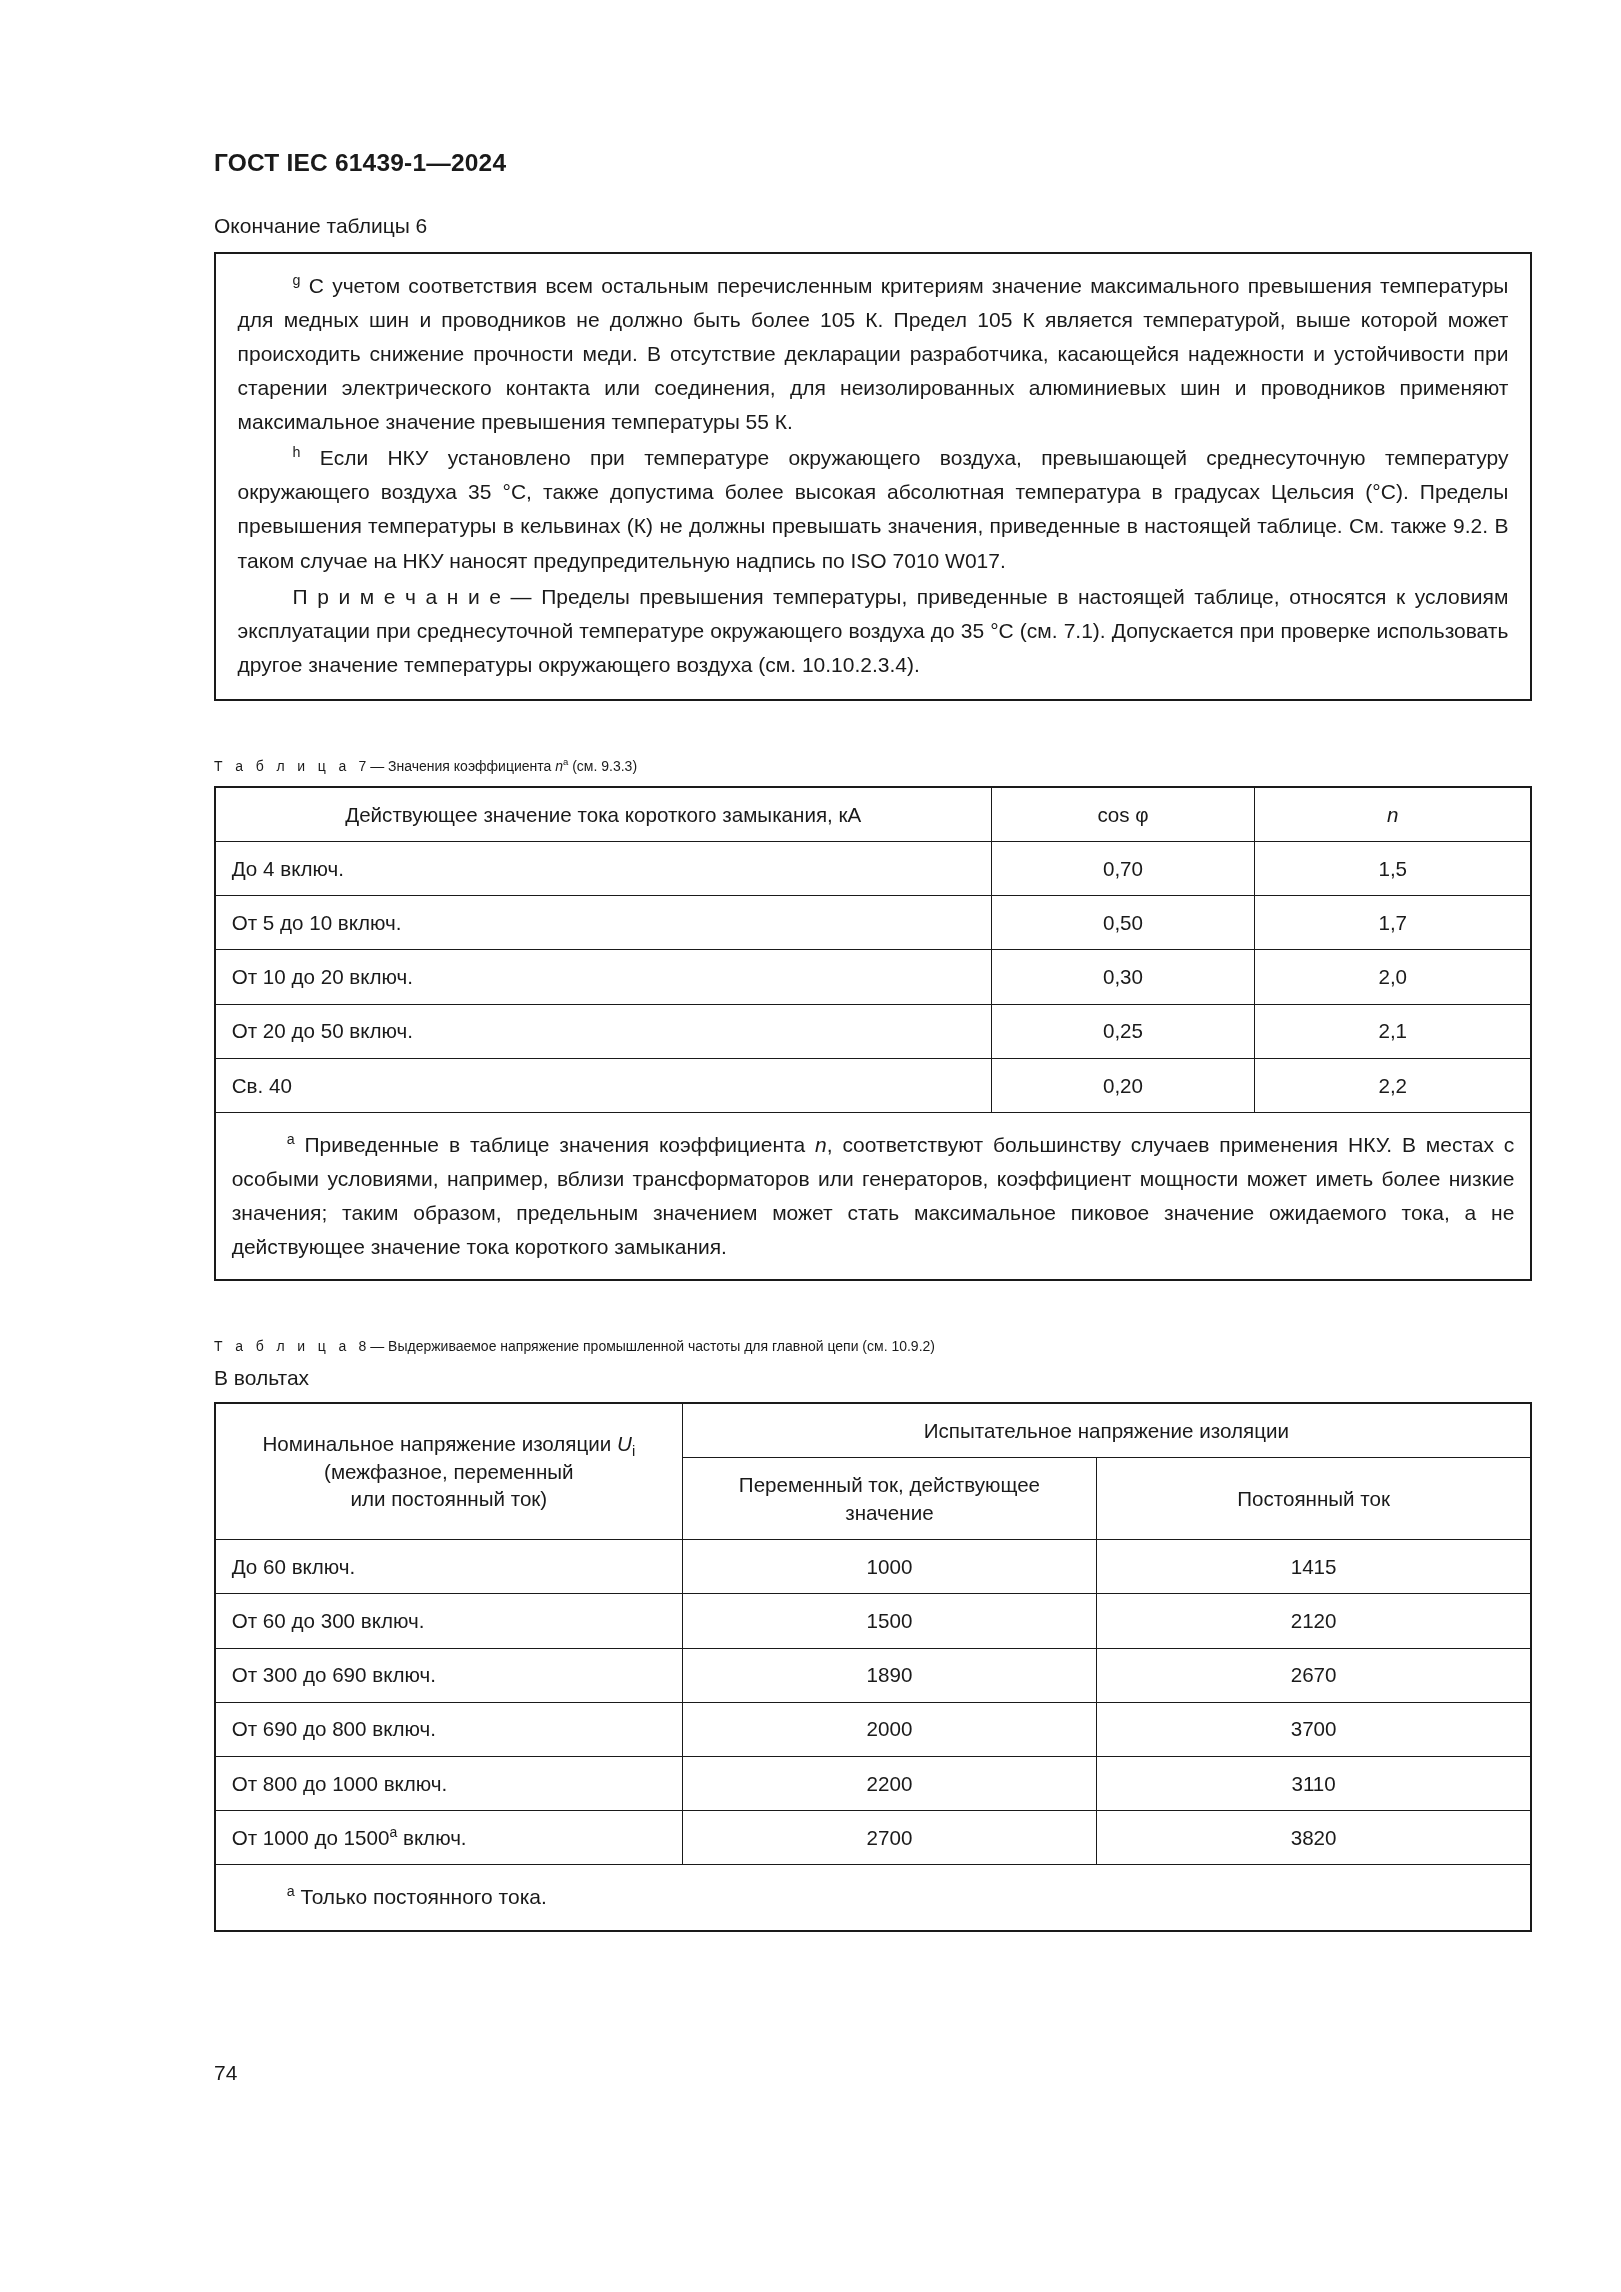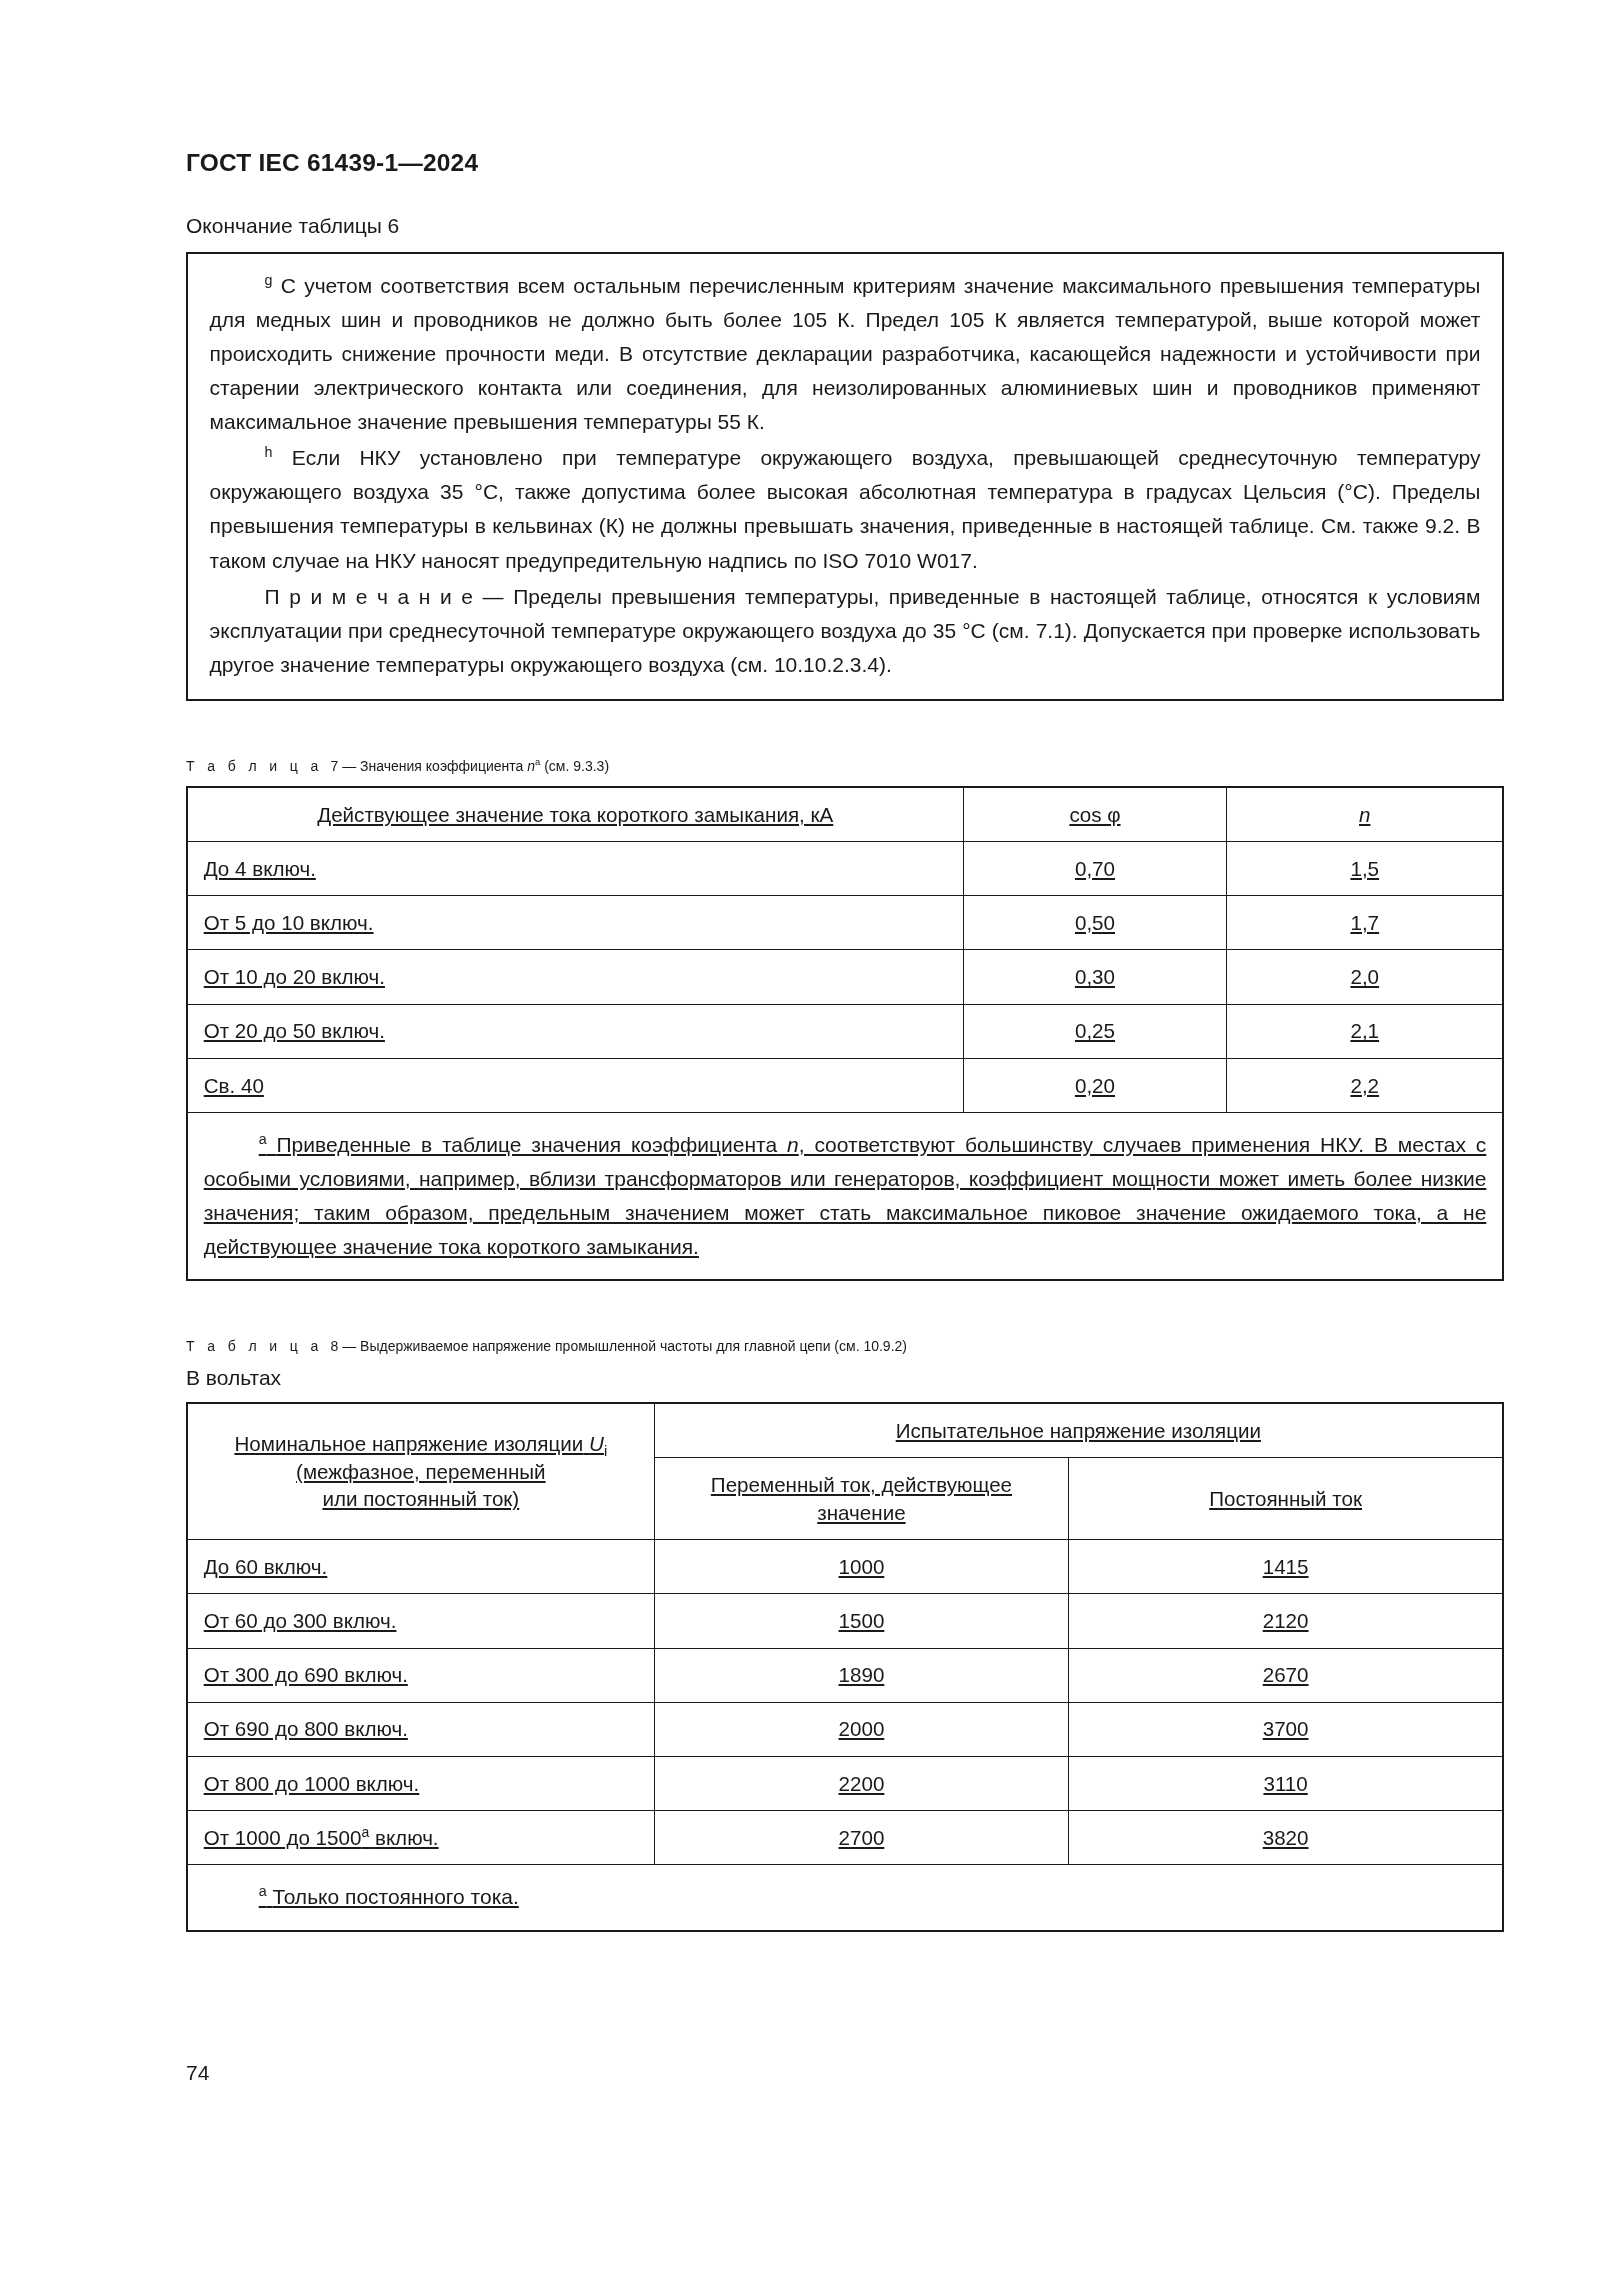--- a/index.html
+++ b/index.html
@@ -13,20 +13,21 @@
     font-family: "Liberation Sans", sans-serif;
     color: #1a1a1a;
     position: relative;
     overflow: hidden;
   }
   .page {
     position: relative;
     width: 1493px;
     height: 2293px;
     box-sizing: border-box;
+    margin-left: 28px;
   }
 
   
   .doc-header {
     position: absolute;
     left: 186px;
     top: 149px;
     font-size: 24.5px;
     font-weight: bold;
     letter-spacing: 0.2px;
@@ -86,21 +87,20 @@
   table.gost {
     border-collapse: collapse;
     width: 100%;
     table-layout: fixed;
     font-size: 20.6px;
   }
   table.gost td, table.gost th {
     border: 1.5px solid #1a1a1a;
     padding: 0;
     font-weight: normal;
-    text-decoration: underline;
   }
   table.gost {
     border: 2.5px solid #1a1a1a;
   }
   .cell {
     padding: 12.7px 15.7px;
     line-height: 1.35;
   }
   .cell-center { text-align: center; }
   .cell-left { text-align: left; }

